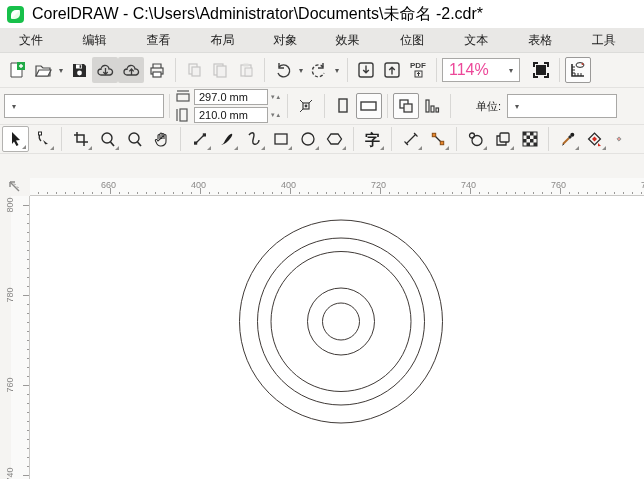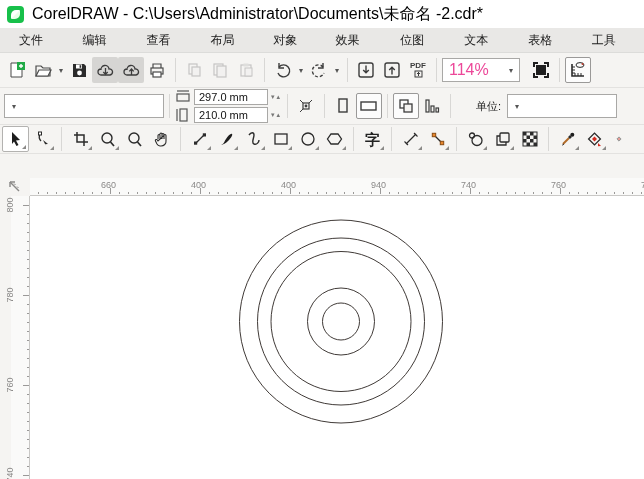--- a/index.html
+++ b/index.html
@@ -475,21 +475,21 @@
       <div class="tick-h" style="left: 557px; height: 2px;"></div>
       <div class="tick-h" style="left: 566px; height: 2px;"></div>
       <div class="tick-h" style="left: 575px; height: 2px;"></div>
       <div class="tick-h" style="left: 584px; height: 2px;"></div>
       <div class="tick-h" style="left: 593px; height: 2px;"></div>
       <div class="tick-h" style="left: 602px; height: 2px;"></div>
       <div class="tick-h" style="left: 611px; height: 2px;"></div>
       <div class="rlabel" style="left: 71px; top: 2px;">660</div>
       <div class="rlabel" style="left: 161px; top: 2px;">400</div>
       <div class="rlabel" style="left: 251px; top: 2px;">400</div>
-      <div class="rlabel" style="left: 341px; top: 2px;">940</div>
+      <div class="rlabel" style="left: 341px; top: 2px;">720</div>
       <div class="rlabel" style="left: 431px; top: 2px;">740</div>
       <div class="rlabel" style="left: 521px; top: 2px;">760</div>
       <div class="rlabel" style="left: 611px; top: 2px;">780</div>
     </div>
   <div class="vruler" id="vruler">
       <div class="strip"></div>
       <div class="tick-v" style="top: 9px; width: 6px;"></div>
       <div class="tick-v" style="top: 18px; width: 2px;"></div>
       <div class="tick-v" style="top: 27px; width: 2px;"></div>
       <div class="tick-v" style="top: 36px; width: 2px;"></div>

